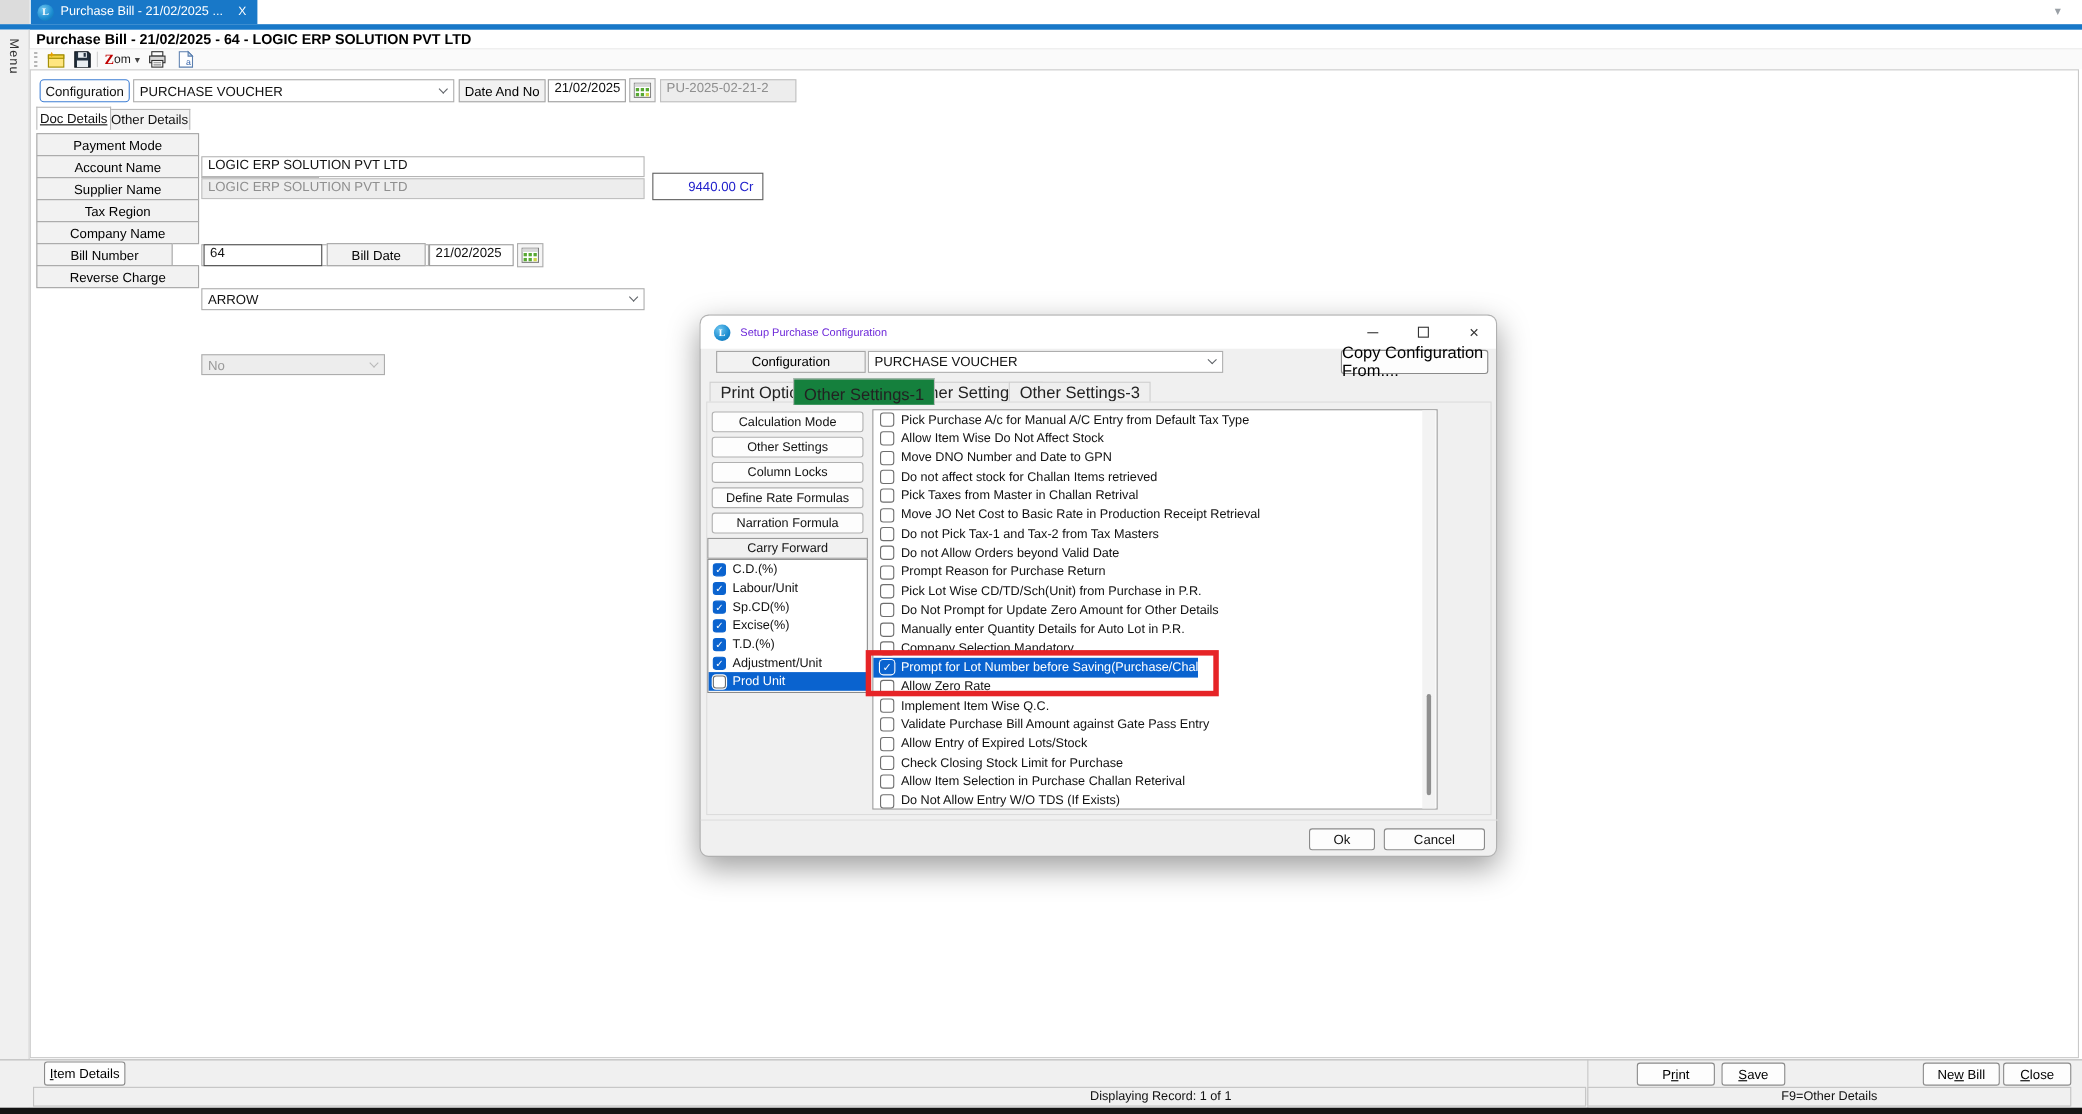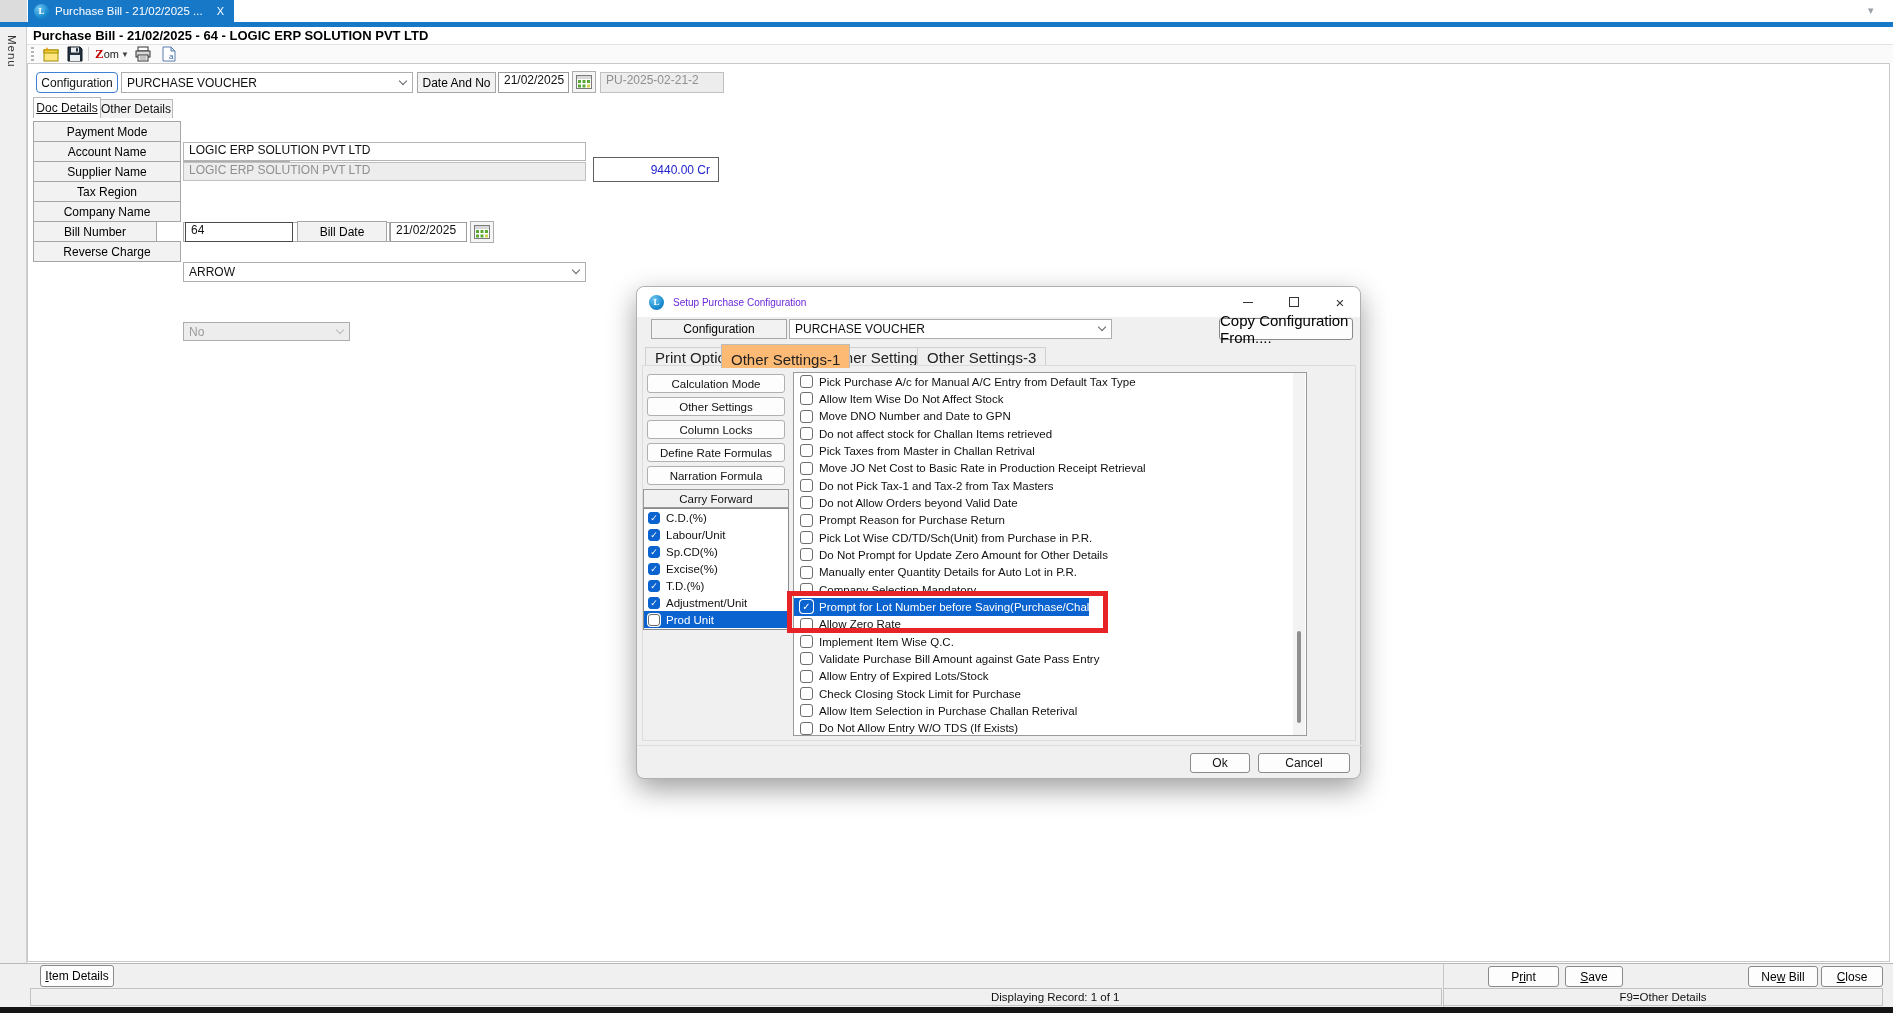--- a/index.html
+++ b/index.html
@@ -66,21 +66,21 @@
   .label-box { background:#f2f2f2; border:1px solid #a6a6a6; display:flex; align-items:center; justify-content:center; color:#000; }
   .input { background:#fff; border:1px solid #9c9c9c; display:flex; padding:0 5px; }
   .input.dim { background:#ededed; color:#8f8f8f; border-color:#c0c0c0; }
   .cal-btn { background:#f5f5f5; border:1px solid #adadad; display:flex; align-items:center; justify-content:center; }
 
   
   .page-tab { border:1px solid #b9b9b9; border-bottom:none; background:#f2f2f2; display:flex; align-items:center; justify-content:center; font-size:12px; }
   .page-tab.active { background:#fff; z-index:2; }
 
   
-  .balance-box { left:593px; top:157px; width:126px; height:25px; background:#fff; border:1px solid #5f5f5f;
+  .balance-box { left:593px; top:157px; width:101px; height:25px; background:#fff; border:1px solid #5f5f5f;
     display:flex; align-items:center; justify-content:flex-end; padding-right:8px; color:#2323cc; }
 
   
   .footer { left:0; top:963px; width:1893px; height:44px; background:#f0f0f0; border-top:1px solid #b7b7b7; }
   .win-btn { background:#fdfdfd; border:1px solid #8a8a8a; border-radius:3px; display:flex; align-items:center; justify-content:center; color:#000; }
   .win-btn u { text-decoration:underline; }
   .status-panel { background:#f0f0f0; border:1px solid #c3c3c3; display:flex; align-items:center; font-size:11.5px; color:#111; }
   .footer-divider { left:1443px; top:963px; width:1px; height:44px; background:#c6c6c6; }
   .bottom-black { left:0; top:1007px; width:1893px; height:6px; background:#141414; }
 
@@ -96,21 +96,21 @@
   .mbtn { position:absolute; top:4px; width:30px; height:22px; display:flex; align-items:center; justify-content:center; color:#333; }
   .min-glyph { width:10px; height:1px; background:#333; }
   .max-glyph { width:10px; height:10px; border:1px solid #333; }
   .close-glyph { font-size:15px; line-height:1; }
 
   .modal .label-box { font-size:12px; }
   .modal-panel { position:absolute; left:5px; top:78px; width:714px; height:376px; border:1px solid #dcdcdc; background:#f0f0f0; }
 
   .dlg-tab { position:absolute; top:60px; height:20px; padding:0 9px; background:#efefef; border:1px solid #cfcfcf;
     display:flex; align-items:flex-end; font-size:15px; color:#222; }
-  .dlg-tab.active { top:57px; height:24px; background:#fdba74; border-color:#bdbdbd; border-bottom:none; z-index:3; }
+  .dlg-tab.active { top:57px; height:24px; background:#15803d; border-color:#bdbdbd; border-bottom:none; z-index:3; }
 
   .side-btn { position:absolute; left:10px; width:138px; height:19px; background:#fdfdfd; border:1px solid #b0b0b0;
     border-radius:3px; display:flex; align-items:center; justify-content:center; font-size:11.5px; }
   .side-btn.active { left:6px; width:146px; border-radius:0; background:#f1f1f1; border-color:#9a9a9a; }
 
   .carry-list { position:absolute; left:6px; top:221px; width:146px; height:122px; background:#fff; border:1px solid #8a8a8a; overflow:hidden; }
   .carry-row { position:relative; height:17px; display:flex; align-items:center; padding-left:4px; gap:6px; font-size:11.5px; }
   .carry-row.selected { background:#0a63cf; color:#fff; }
 
   .cb { width:13px; height:13px; border:1px solid #6e6e6e; border-radius:3px; background:#fff; flex:0 0 auto;

